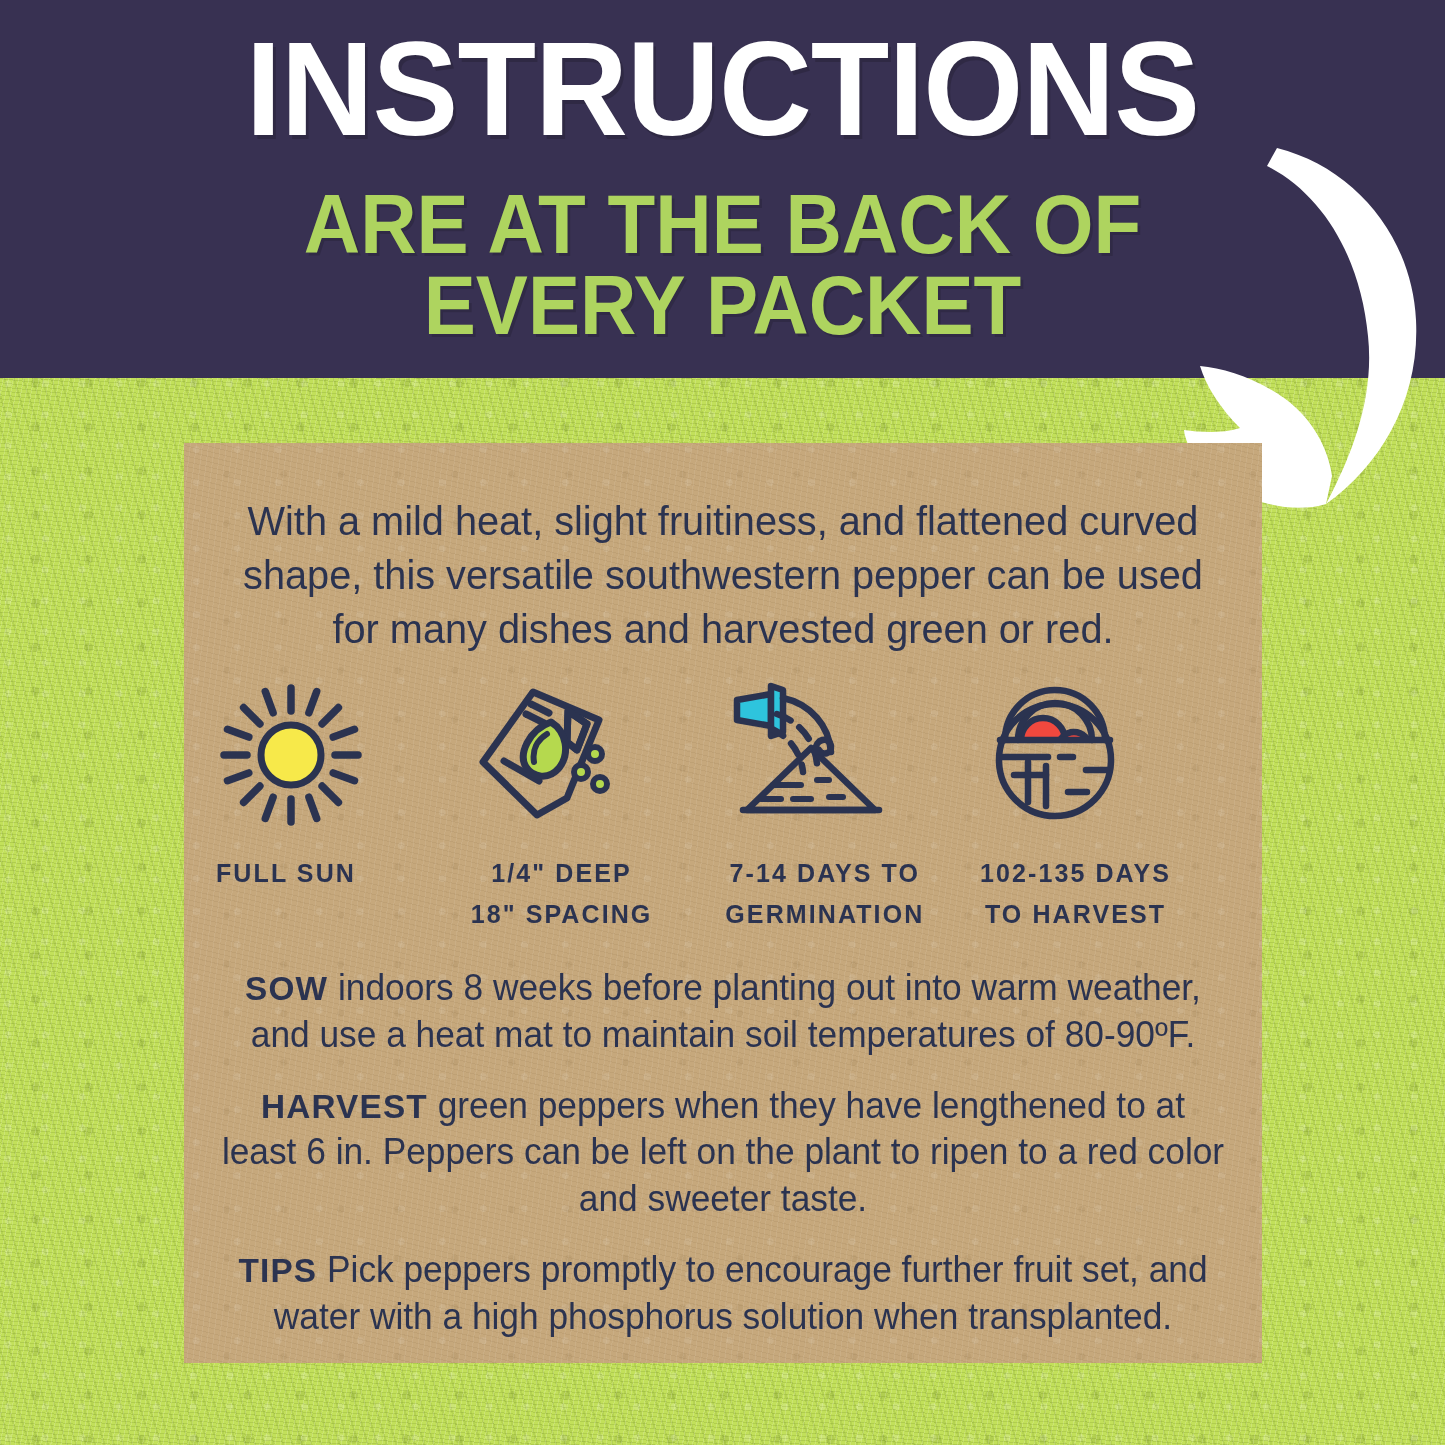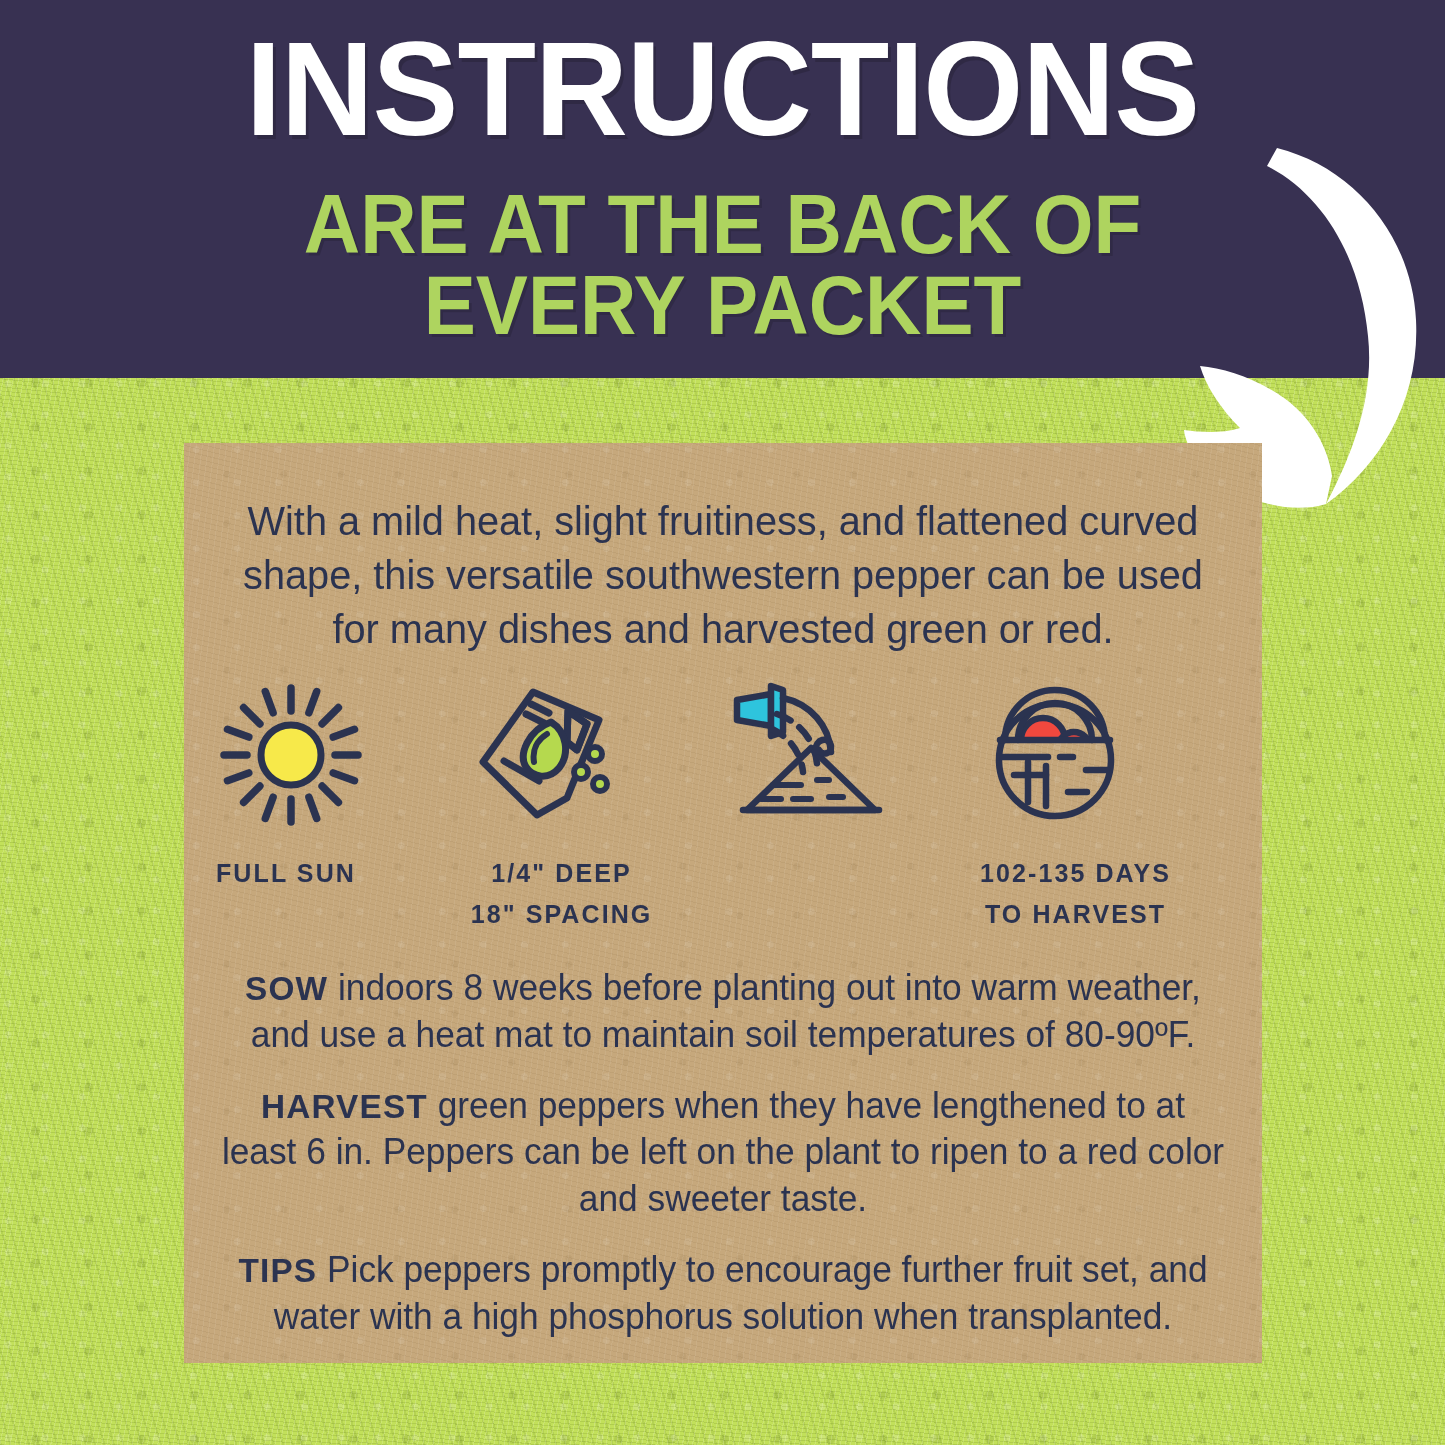--- a/index.html
+++ b/index.html
@@ -279,20 +279,22 @@
             <path d="M90 72 C 90 58, 104 56, 106 66 C 107 74, 97 76, 94 70" fill="none" stroke="#2b3350" stroke-width="6.5" stroke-linecap="round"></path>
             <g stroke="#2b3350" stroke-width="6" stroke-linecap="round">
               <line x1="48" y1="105" x2="76" y2="105"></line>
               <line x1="92" y1="100" x2="104" y2="100"></line>
               <line x1="36" y1="119" x2="56" y2="119"></line>
               <line x1="68" y1="119" x2="86" y2="119"></line>
               <line x1="104" y1="117" x2="118" y2="117"></line>
             </g>
           </svg>
         </div>
+        <div class="icon-label">7-14 DAYS TO
+GERMINATION</div>
       </div>
 
       <div class="icon-cell">
         <div class="icon-art">
           <svg width="150" height="150" viewBox="0 0 150 150" xmlns="http://www.w3.org/2000/svg">
             <defs>
               <clipPath id="basketClip">
                 <circle cx="75" cy="80" r="56"></circle>
               </clipPath>
               <clipPath id="upperClip">

